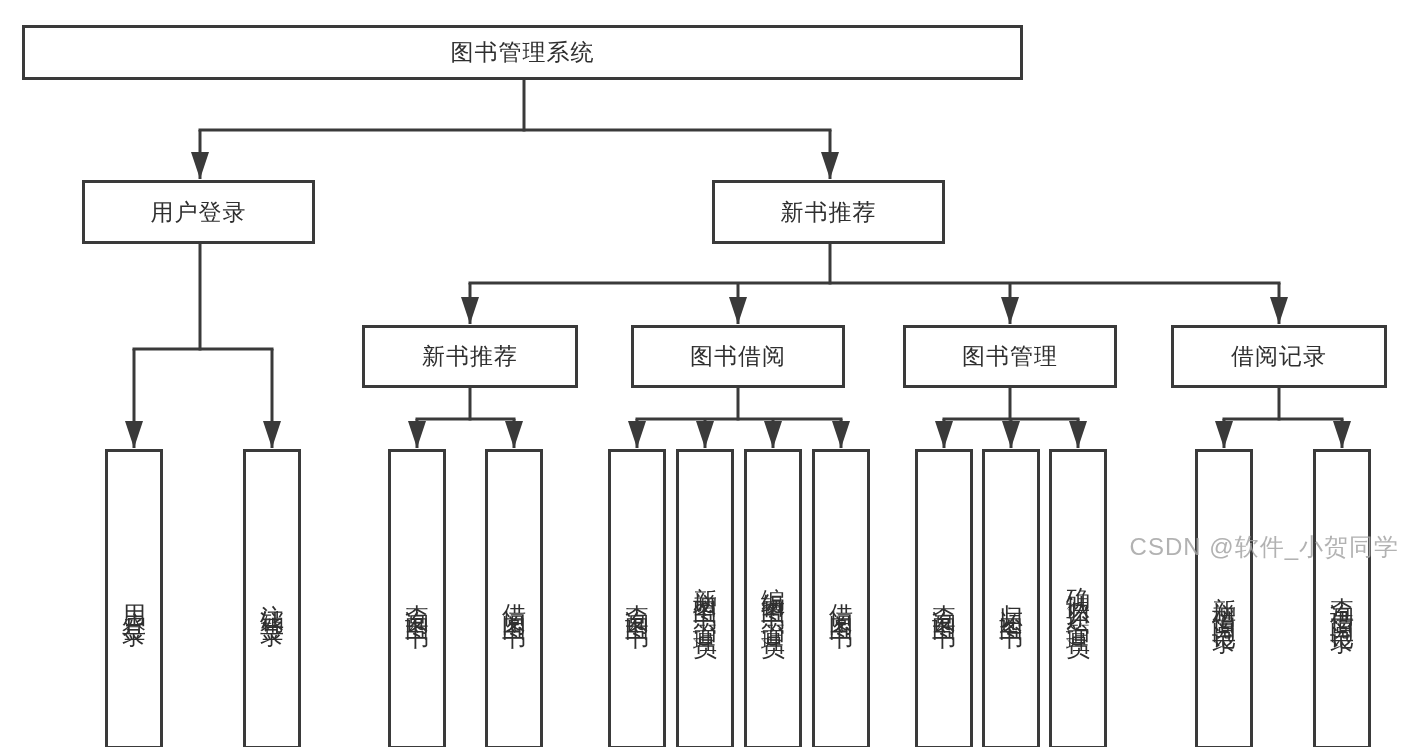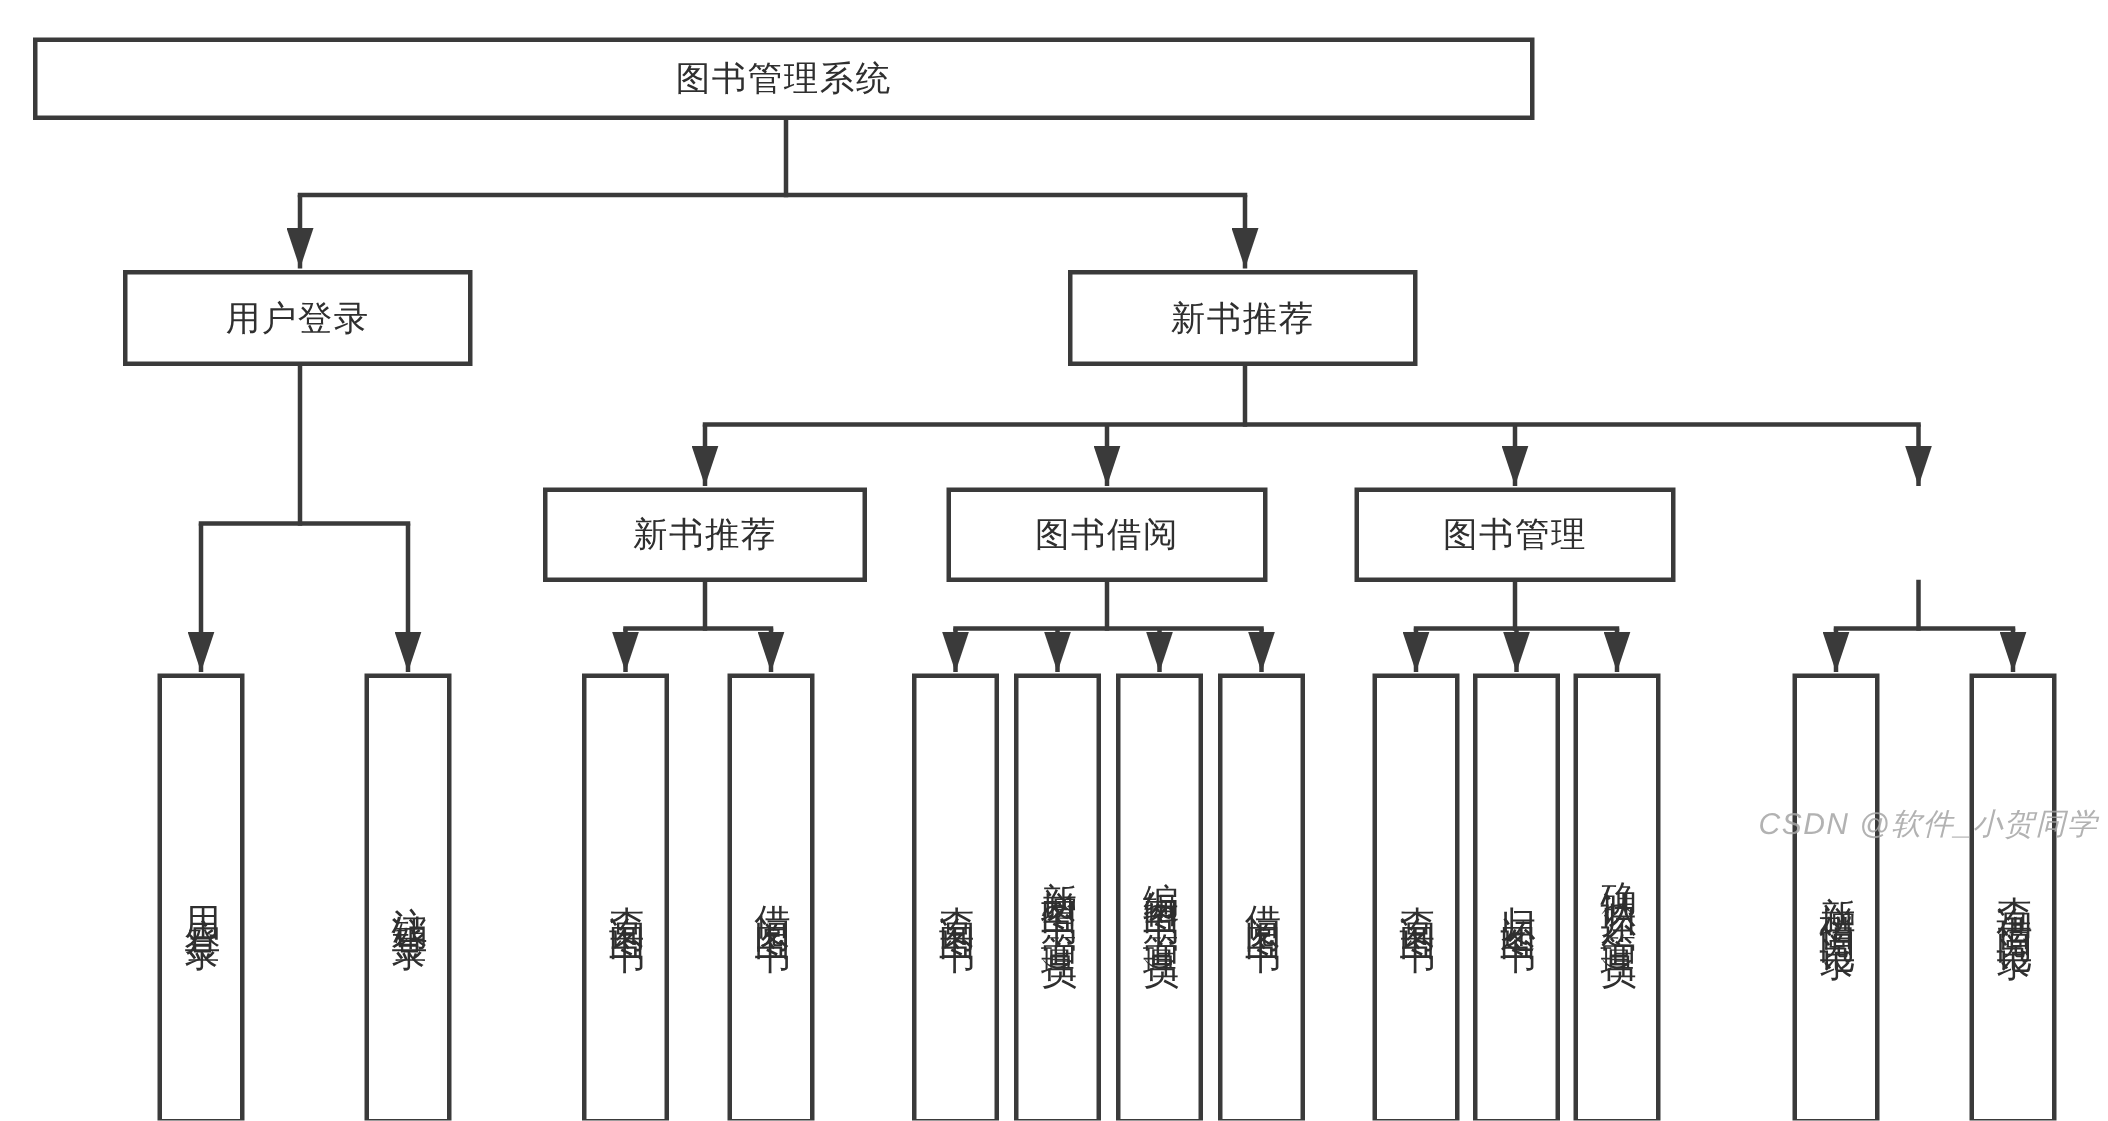--- a/index.html
+++ b/index.html
@@ -50,25 +50,24 @@
   .n-records      {left:1171px;top:313px; width:216px;  height:63px;}
   
   .l-1{left:105px;} .l-2{left:243px;}
   .l-3{left:388px;} .l-4{left:485px;}
   .l-5{left:608px;} .l-6{left:676px;} .l-7{left:744px;} .l-8{left:812px;}
   .l-9{left:915px;} .l-10{left:982px;} .l-11{left:1049px;}
   .l-12{left:1195px;} .l-13{left:1313px;}
   .watermark{
     position:absolute;
     right:6px;bottom:9px;
-    font-size:20px;
+    font-size:24px;
     color:rgba(165,165,165,0.85);
     z-index:3;
     letter-spacing:1px;
-    font-style:italic;
   }
 </style>
 </head>
 <body>
 
 <div id="stage">
 
   <svg class="connectors" width="1405" height="747" viewBox="0 0 1405 747" stroke="#3a3a3a" stroke-width="3" fill="none">
     <defs>
       <marker id="arr" viewBox="0 0 9 6" refX="9" refY="3" markerWidth="9" markerHeight="6" orient="auto" markerUnits="strokeWidth">
@@ -130,20 +129,23 @@
 
   <div class="hbox n-new-rec">
     <span>新书推荐</span>
   </div>
   <div class="hbox n-book-borrow">
     <span>图书借阅</span>
   </div>
   <div class="hbox n-cur-borrow">
     <span>图书管理</span>
   </div>
+  <div class="hbox n-records">
+    <span>借阅记录</span>
+  </div>
 
   <div class="vbox l-1">
     <span>用户登录</span>
   </div>
   <div class="vbox l-2">
     <span>注销登录</span>
   </div>
   <div class="vbox l-3">
     <span>查询图书</span>
   </div>

